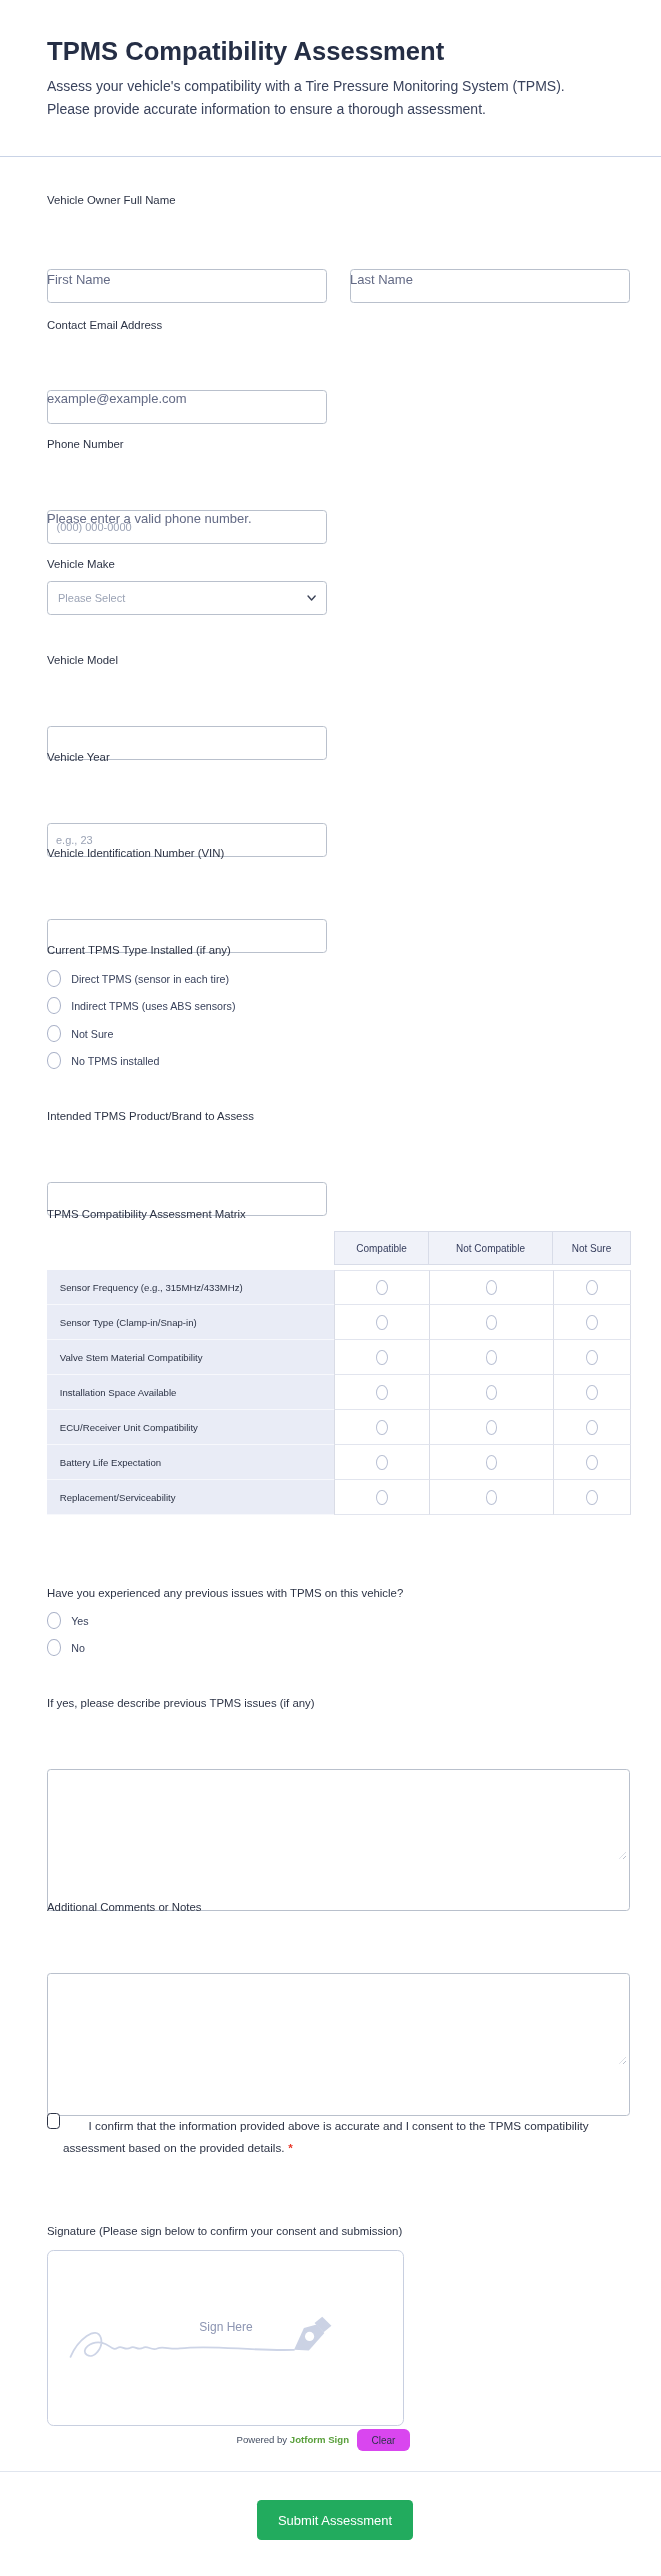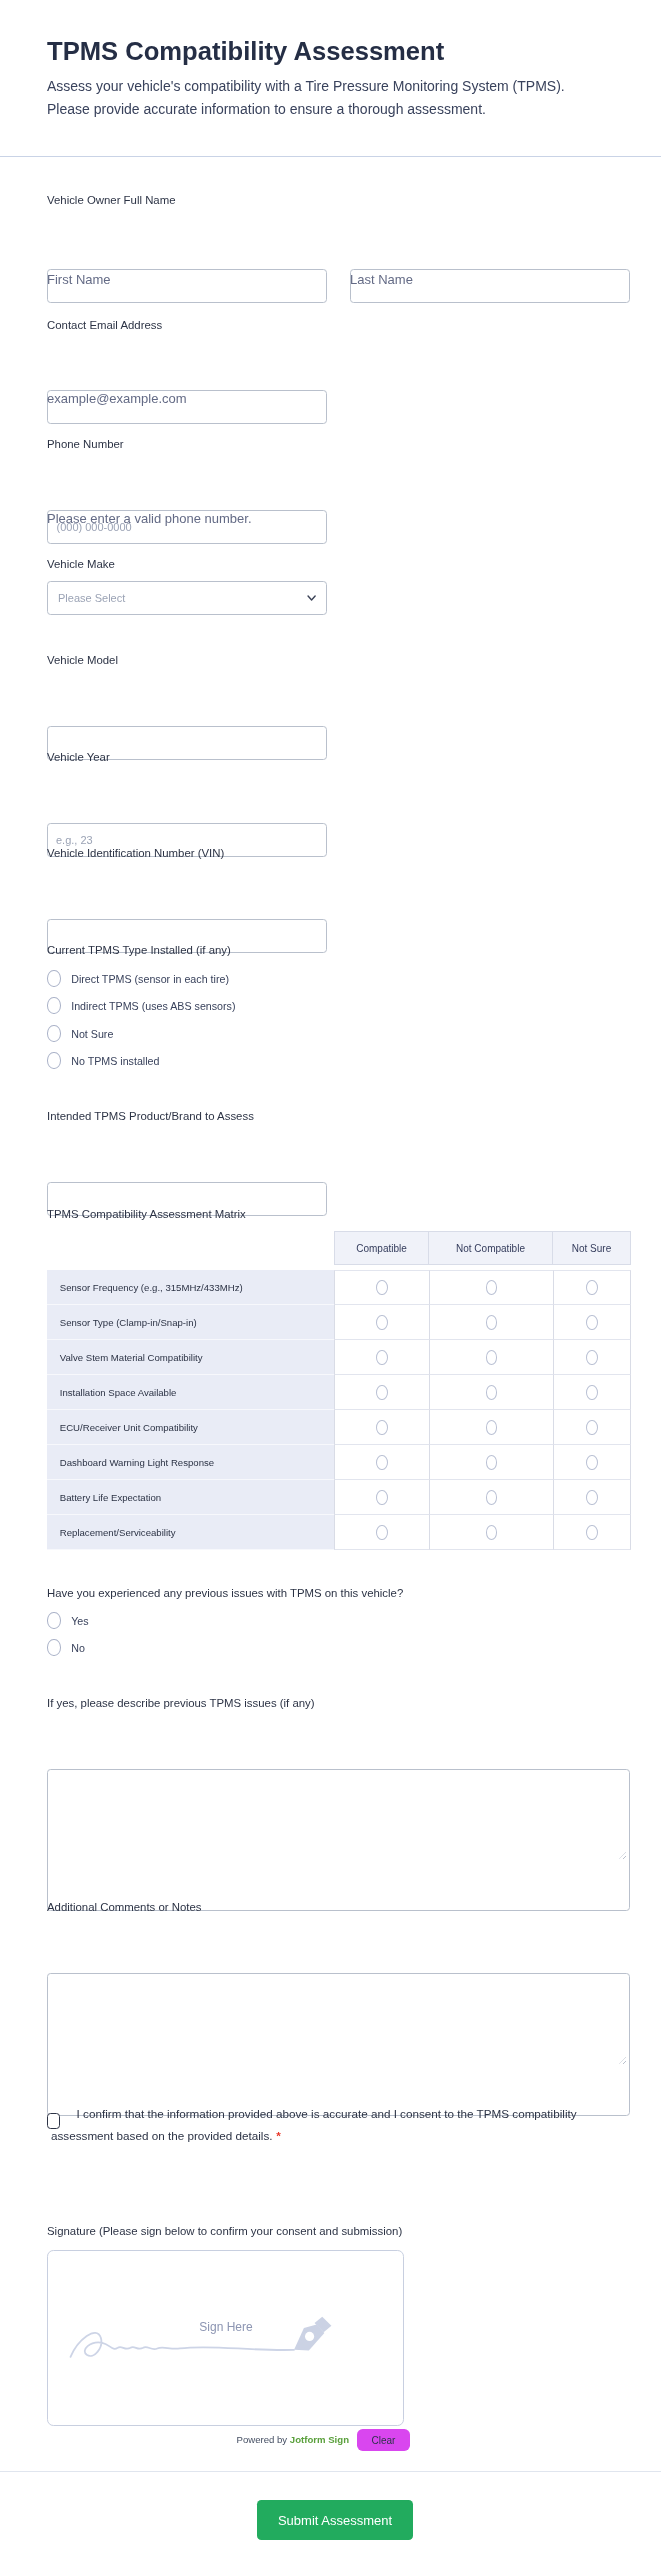--- a/index.html
+++ b/index.html
@@ -28,21 +28,21 @@
   .mx-hcell:first-child{border-left:0.7px solid #d8dce8;}
   .mx-body{position:absolute;}
   .mx-row{display:flex;height:35px;}
   .mx-label{box-sizing:border-box;width:287px;background:#e9ecf6;border-bottom:0.7px solid #f7f8fc;
             display:flex;align-items:center;padding-left:12.8px;font-size:9.6px;color:#2c3345;}
   .mx-cell{box-sizing:border-box;background:#fff;border-left:0.7px solid #d9dce6;border-bottom:0.7px solid #e2e5ee;
            display:flex;align-items:center;justify-content:center;}
   .mx-cell.last{border-right:0.7px solid #d9dce6;}
   .mx-row:first-child .mx-cell{border-top:0.7px solid #e2e5ee;}
   .mx-radio{box-sizing:border-box;width:11.4px;height:15px;border:1.1px solid #bac1d4;border-radius:50%;background:#fff;cursor:pointer;}
-  .consent-text{font-size:11.7px;line-height:22px;color:#2c3345;text-indent:25.6px;margin:4px;}
+  .consent-text{font-size:11.7px;line-height:22px;color:#2c3345;text-indent:25.6px;margin:16px;}
   .req{color:#e8382a;font-weight:700;margin-left:3.6px;}
   .checkbox{box-sizing:border-box;width:12.8px;height:15.6px;border:1.4px solid #2c3345;border-radius:3.6px;background:#fff;cursor:pointer;}
   .sig-box{box-sizing:border-box;border:0.7px solid #c8cfe0;border-radius:6.4px;background:#fff;}
   .sign-here{font-size:12px;color:#8c95b2;white-space:nowrap;}
   .powered{font-size:9.6px;color:#454f63;text-align:right;white-space:nowrap;}
   .powered b{color:#5aa03c;}
   .clear-btn{box-sizing:border-box;background:#d946ef;border:none;border-radius:5.7px;
              font-family:inherit;font-size:10px;color:#2b3349;cursor:pointer;}
   .submit-btn{box-sizing:border-box;background:#22ab5e;border:none;border-radius:4.3px;color:#fff;
               font-family:inherit;font-size:13px;font-weight:500;cursor:pointer;}
@@ -175,32 +175,20 @@
           <span class="mx-radio"></span>
         </div>
       <div class="mx-cell" style="width:124px;">
           <span class="mx-radio"></span>
         </div>
       <div class="mx-cell last" style="width:78px;">
           <span class="mx-radio"></span>
         </div>
     </div>
     <div class="mx-row">
-      <div class="mx-label">Dashboard Warning Light Response</div>
-      <div class="mx-cell" style="width:95px;">
-          <span class="mx-radio"></span>
-        </div>
-      <div class="mx-cell" style="width:124px;">
-          <span class="mx-radio"></span>
-        </div>
-      <div class="mx-cell last" style="width:78px;">
-          <span class="mx-radio"></span>
-        </div>
-    </div>
-    <div class="mx-row">
       <div class="mx-label">Battery Life Expectation</div>
       <div class="mx-cell" style="width:95px;">
           <span class="mx-radio"></span>
         </div>
       <div class="mx-cell" style="width:124px;">
           <span class="mx-radio"></span>
         </div>
       <div class="mx-cell last" style="width:78px;">
           <span class="mx-radio"></span>
         </div>

